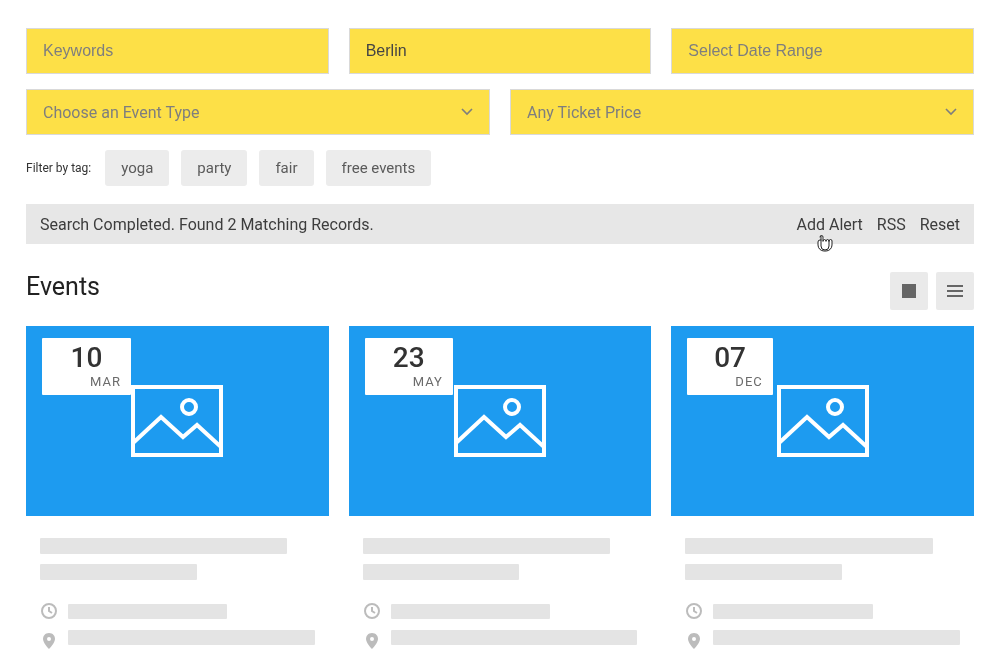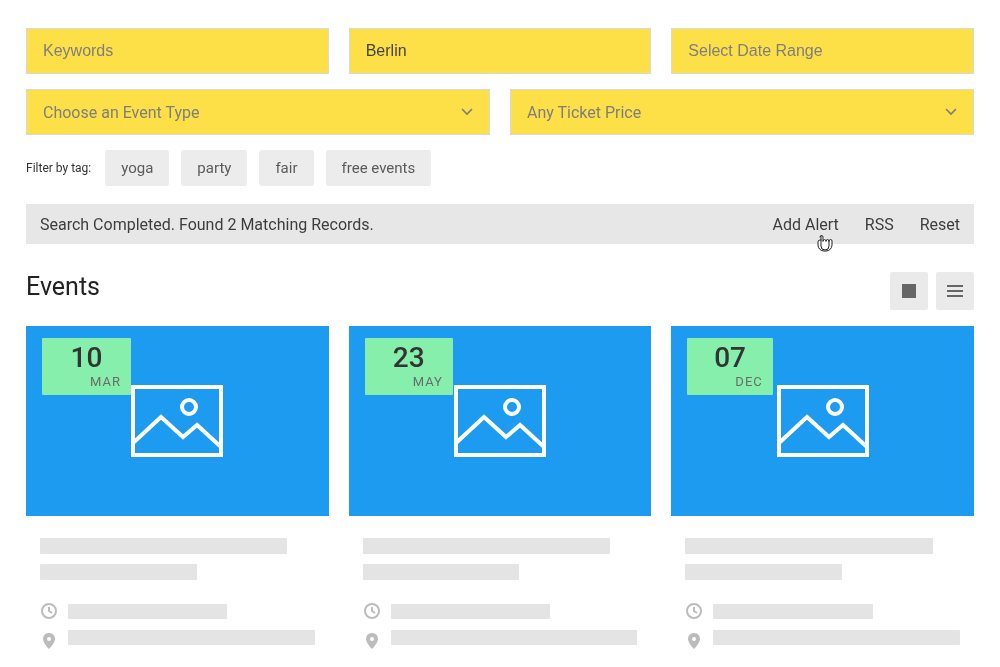--- a/index.html
+++ b/index.html
@@ -51,21 +51,21 @@
     background: #e7e7e7;
     height: 40px;
     display: flex;
     align-items: center;
     padding: 0 14px;
     font-size: 16px;
     color: #3d3d3d;
     margin-bottom: 28px;
   }
   .statusbar .spacer { flex: 1; }
-  .statusbar .action { margin-left: 26px; cursor: pointer; color: #3d3d3d; }
+  .statusbar .action { margin-left: 14px; cursor: pointer; color: #3d3d3d; }
 
   .events-header { display: flex; align-items: flex-start; margin-bottom: 16px; }
   .events-title { font-size: 25px; color: #222; flex: 1; font-weight: 400; }
   .view-buttons { display: flex; gap: 8px; }
   .vbtn {
     width: 38px; height: 38px;
     background: #eaeaea;
     display: flex; align-items: center; justify-content: center;
     cursor: pointer;
     border-radius: 2px;
@@ -78,21 +78,21 @@
   .card { flex: 1; display: flex; flex-direction: column; background: #fff; }
   .card-hero {
     background: #1d9bf0;
     height: 190px;
     position: relative;
     display: flex; align-items: center; justify-content: center;
   }
   .datebadge {
     position: absolute;
     top: 12px; left: 16px;
-    background: #86efac;
+    background: #ffffff;
     padding: 6px 10px 6px 10px;
     text-align: center;
     border-radius: 1px;
   }
   .datebadge .day { font-size: 28px; font-weight: 500; color: #333; line-height: 1; }
   .datebadge .mon { font-size: 13px; color: #6b6b6b; letter-spacing: 1px; margin-top: 2px; margin-left: 38px; }
   .img-ph { width: 92px; height: 72px; }
   .img-ph svg { width: 100%; height: 100%; display: block; }
 
   .card-body { padding: 22px 14px 0 14px; }

